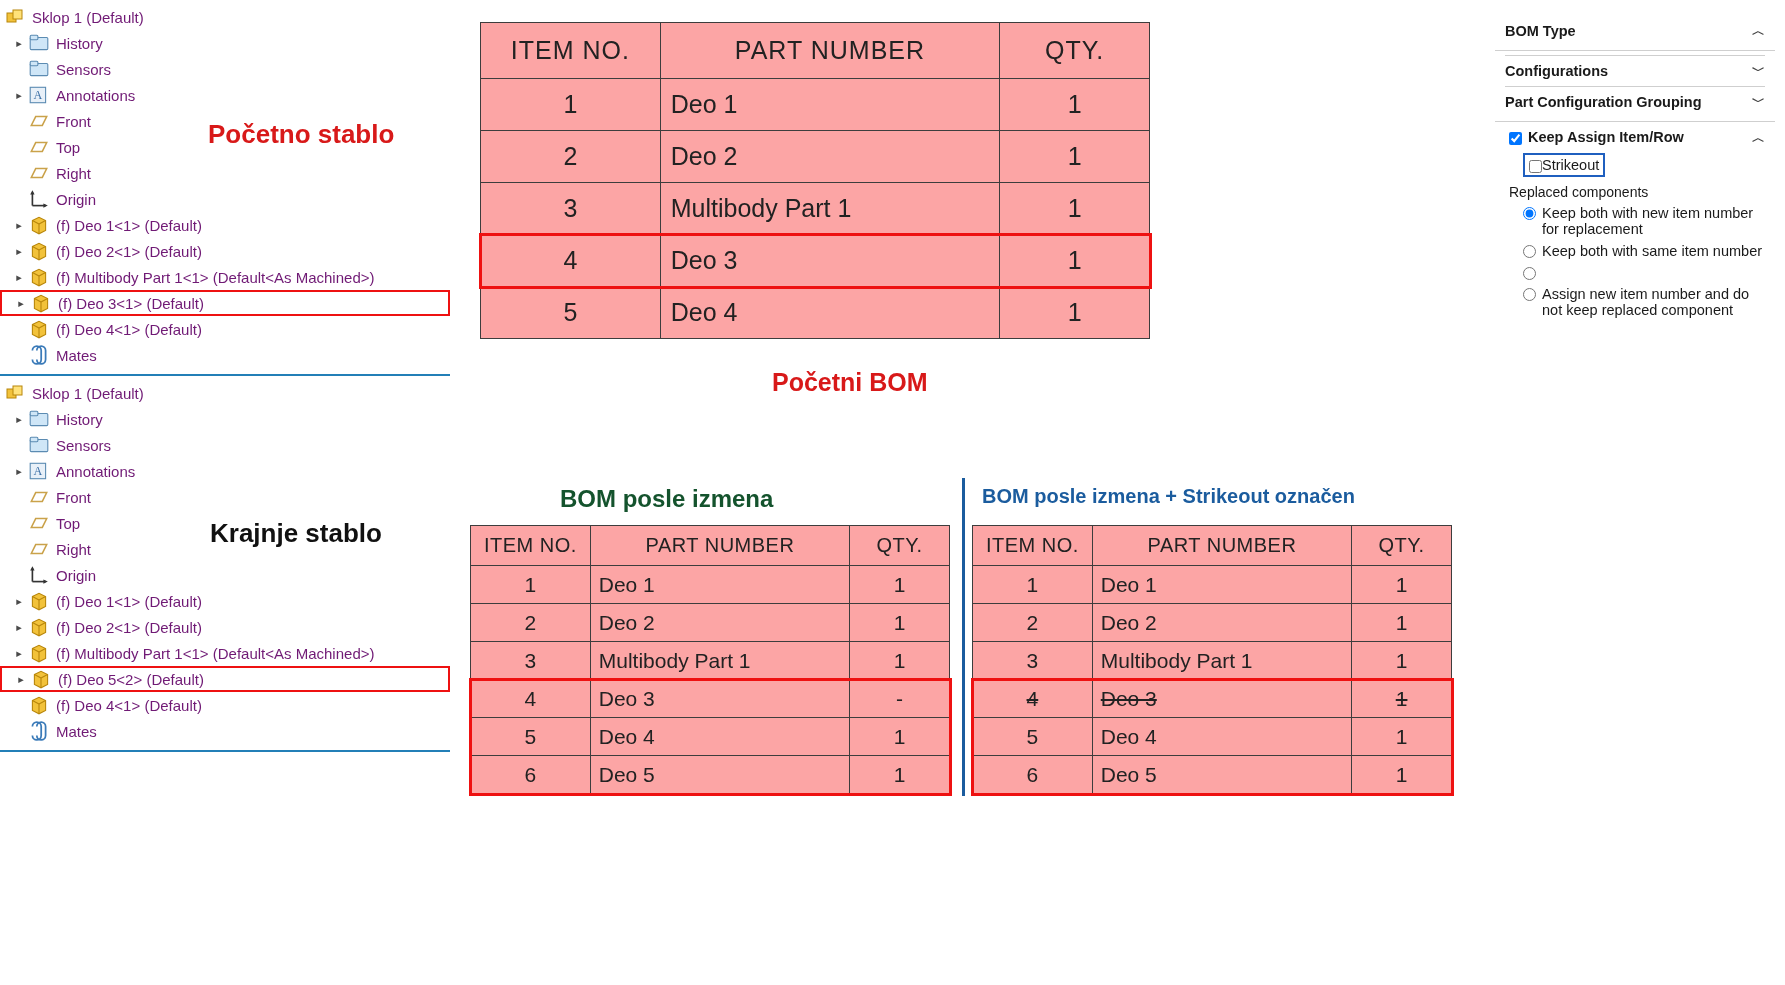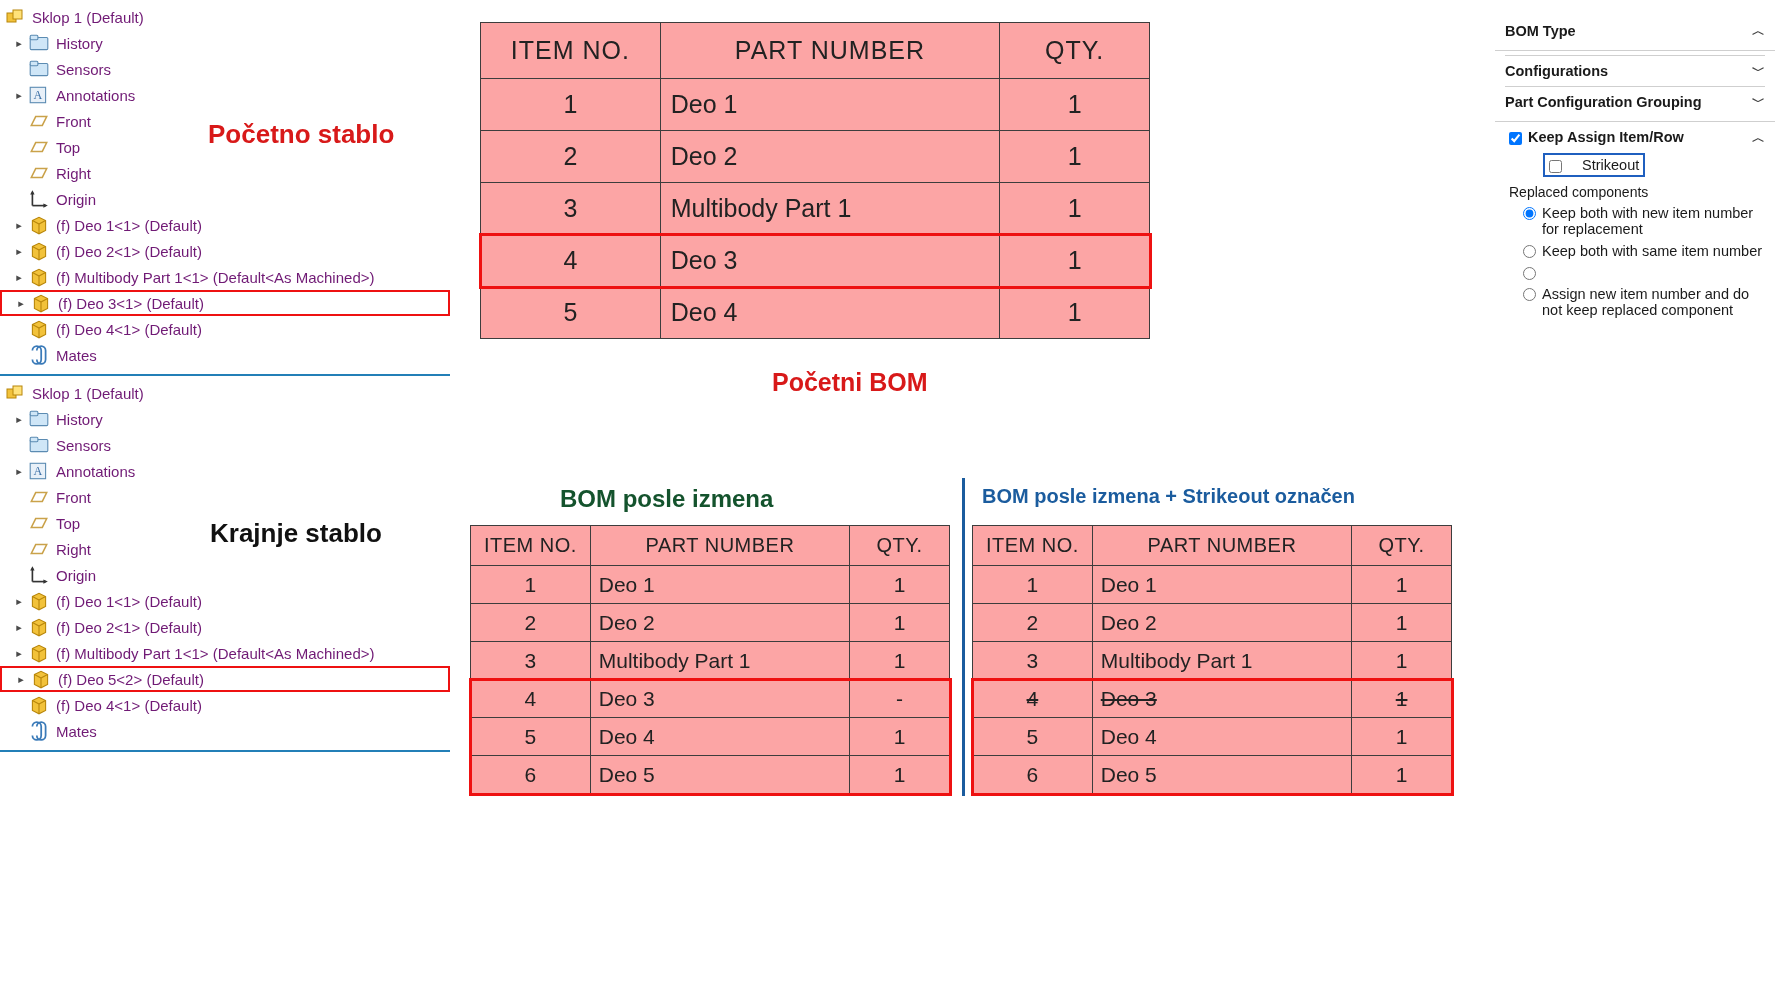--- a/index.html
+++ b/index.html
@@ -121,21 +121,21 @@
   .radio-row,.check-row{
     display:flex; align-items:flex-start;
     padding:3px 0 3px 4px;
     gap:6px;
   }
   .radio-row input,.check-row input{ margin-top:2px; }
   .sub-indent{ padding-left:18px; }
   .sub-head{ font-weight:400; padding:4px 0 2px 4px; font-size:14px;}
   .blue-box{
     border:2.5px solid #1f5fbf;
-    padding:2px 4px; display:inline-flex; align-items:center; gap:20px;margin-left:20px;
+    padding:2px 4px; display:inline-flex; align-items:center; gap:0;
   }
   .section-sep{ border-top:1px solid #cfcfcf; margin:4px -10px; }
 
   
   .vdiv {
     position:absolute;
     width:3px;
     background:#1b5c9e;
   }
 

